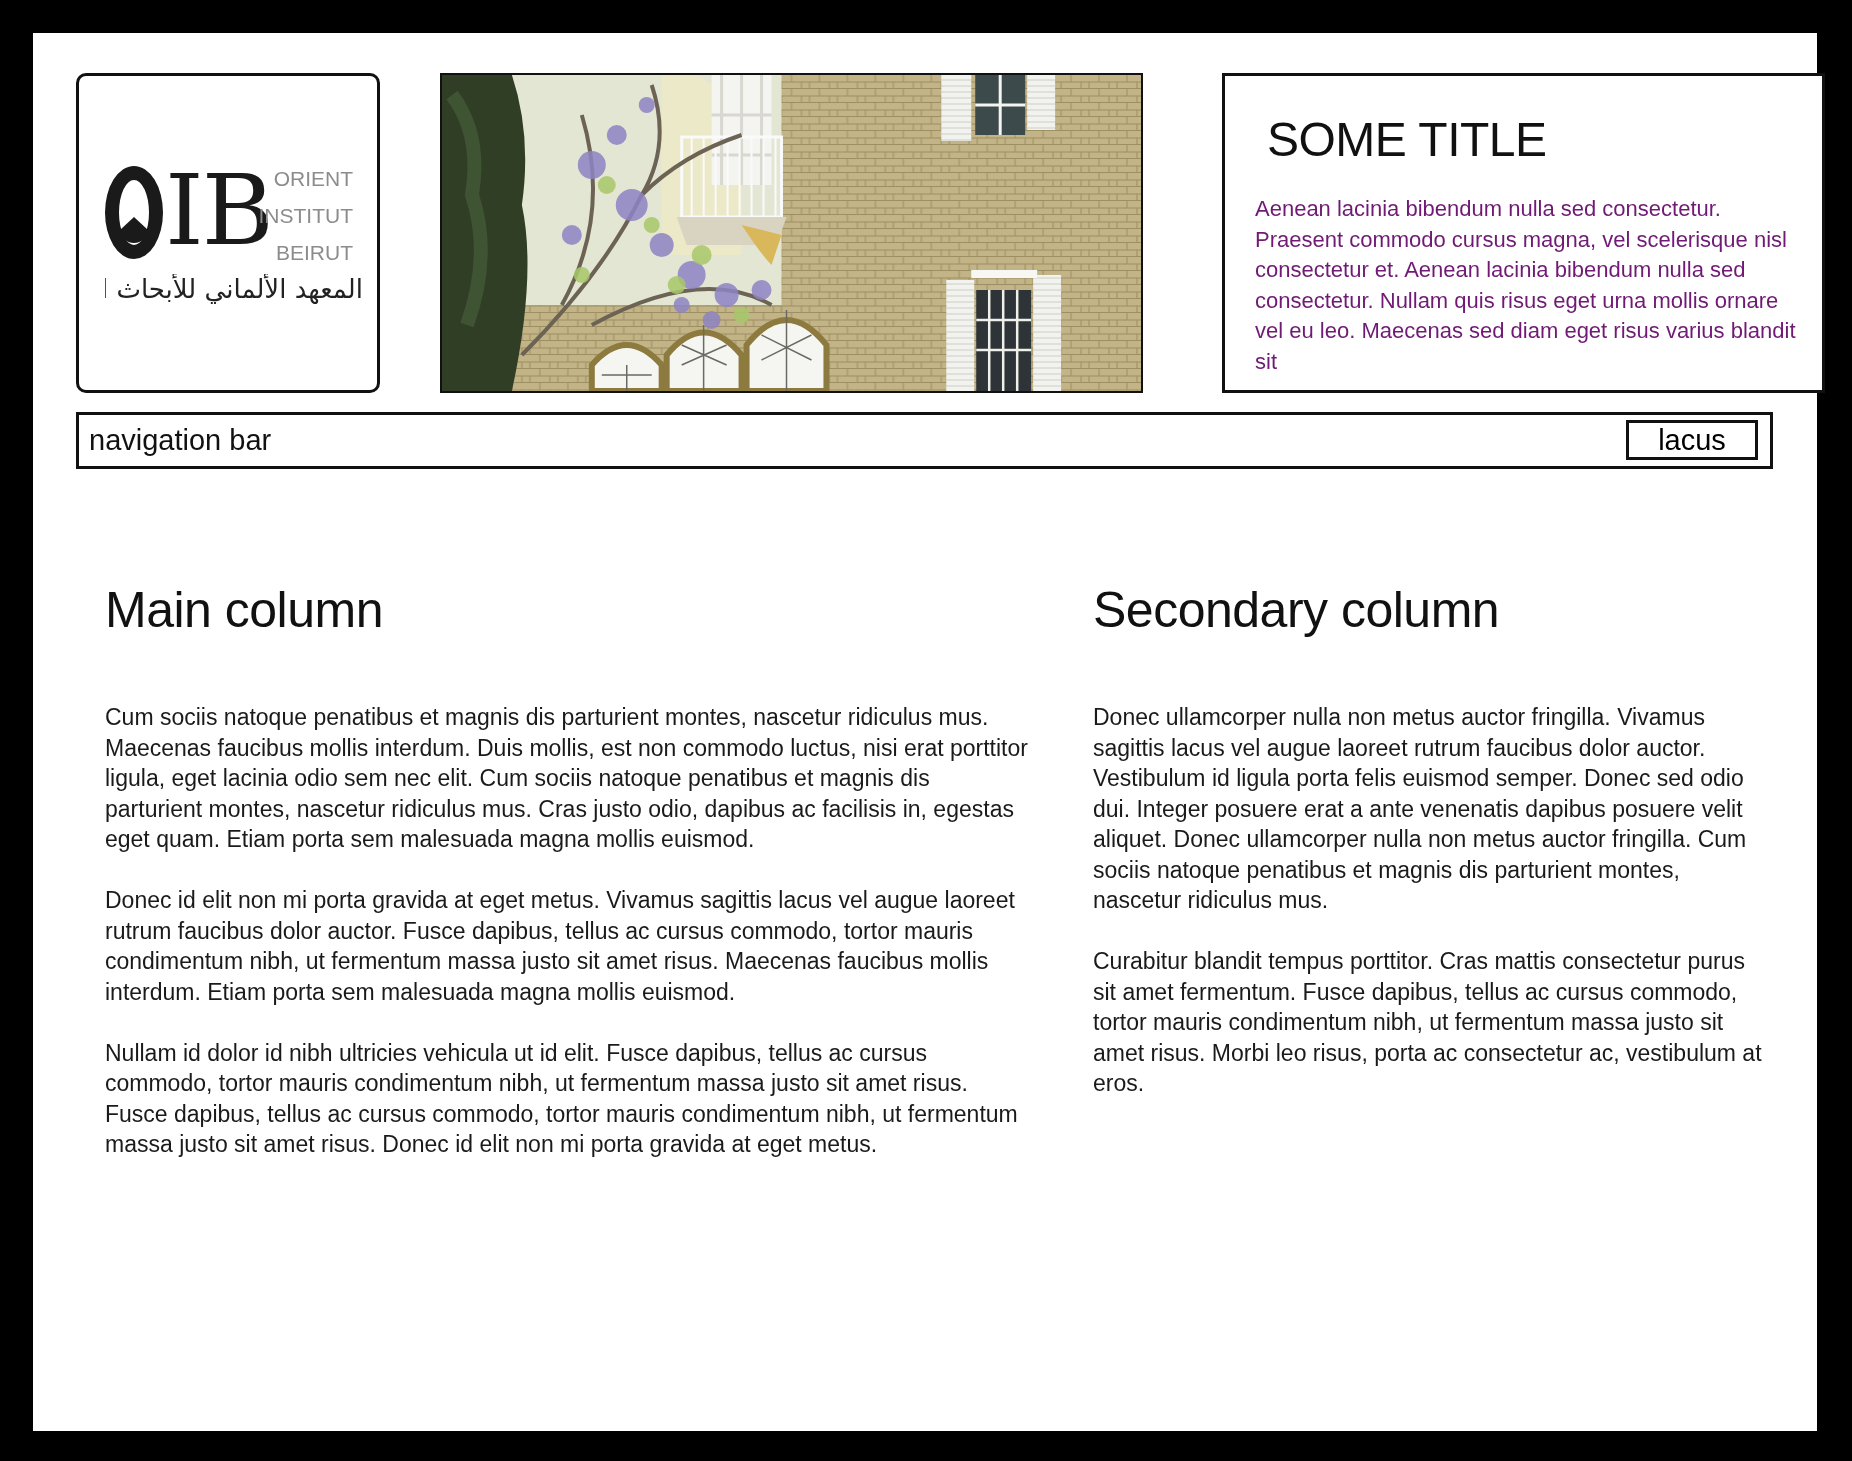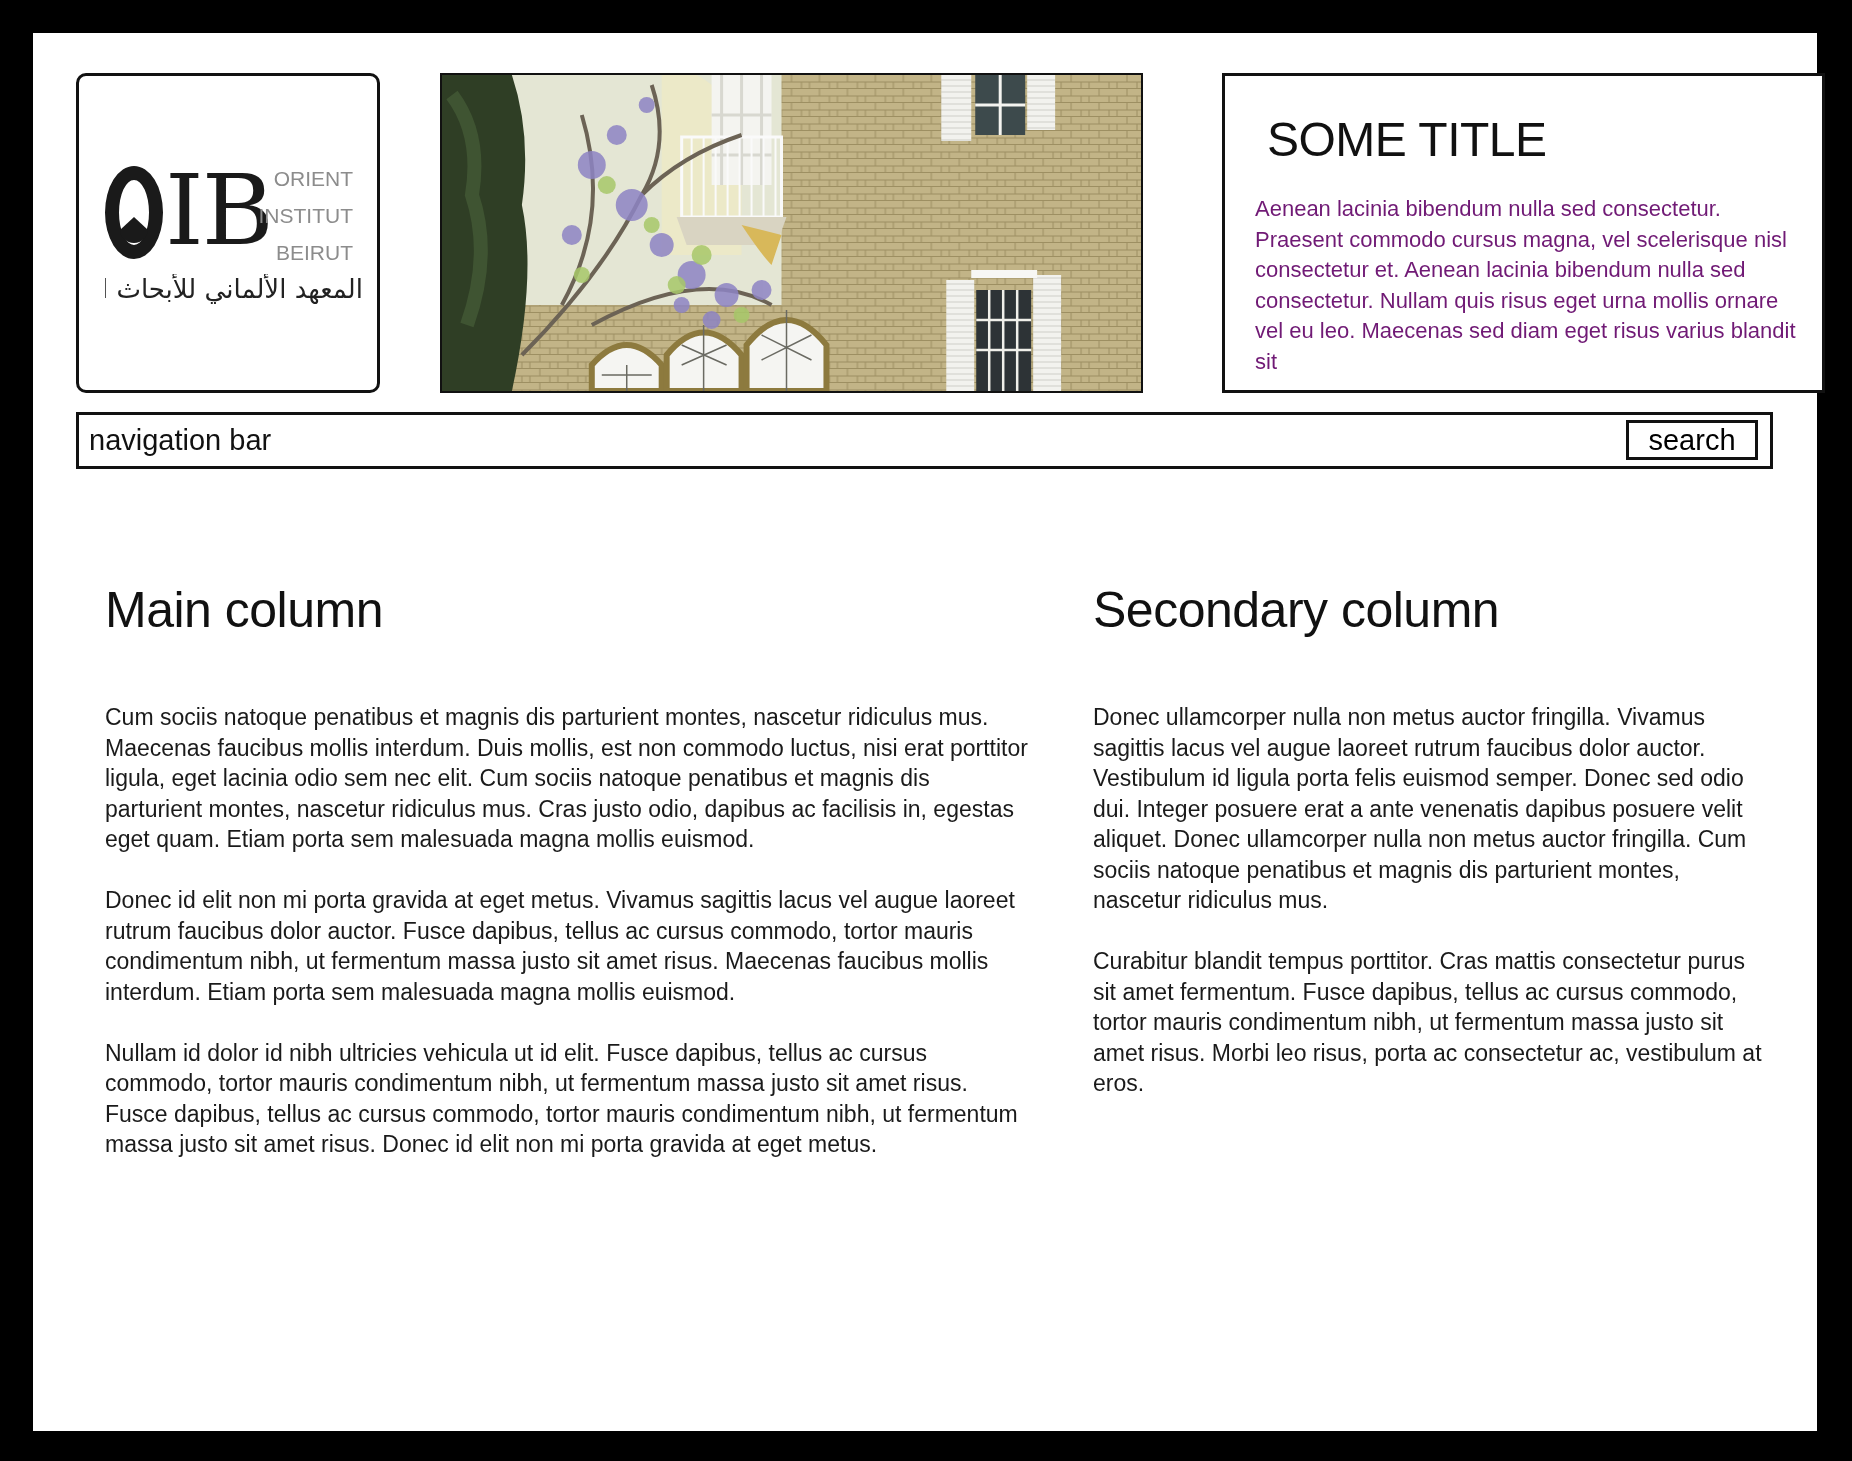--- a/index.html
+++ b/index.html
@@ -185,21 +185,21 @@
     </svg>
   </div>
 
   <div class="box title-box">
     <h1>SOME TITLE</h1>
     <p>Aenean lacinia bibendum nulla sed consectetur. Praesent commodo cursus magna, vel scelerisque nisl consectetur et. Aenean lacinia bibendum nulla sed consectetur. Nullam quis risus eget urna mollis ornare vel eu leo. Maecenas sed diam eget risus varius blandit sit</p>
   </div>
 
   <div class="box nav-box">
     <span class="nav-label">navigation bar</span>
-    <button class="search-btn">search</button>
+    <button class="search-btn">lacus</button>
   </div>
 
   <div class="col main-col">
     <h2>Main column</h2>
     <div class="body">
       <p>Cum sociis natoque penatibus et magnis dis parturient montes, nascetur ridiculus mus. Maecenas faucibus mollis interdum. Duis mollis, est non commodo luctus, nisi erat porttitor ligula, eget lacinia odio sem nec elit. Cum sociis natoque penatibus et magnis dis parturient montes, nascetur ridiculus mus. Cras justo odio, dapibus ac facilisis in, egestas eget quam. Etiam porta sem malesuada magna mollis euismod.</p>
       <p>Donec id elit non mi porta gravida at eget metus. Vivamus sagittis lacus vel augue laoreet rutrum faucibus dolor auctor. Fusce dapibus, tellus ac cursus commodo, tortor mauris condimentum nibh, ut fermentum massa justo sit amet risus. Maecenas faucibus mollis interdum. Etiam porta sem malesuada magna mollis euismod.</p>
       <p>Nullam id dolor id nibh ultricies vehicula ut id elit. Fusce dapibus, tellus ac cursus commodo, tortor mauris condimentum nibh, ut fermentum massa justo sit amet risus. Fusce dapibus, tellus ac cursus commodo, tortor mauris condimentum nibh, ut fermentum massa justo sit amet risus. Donec id elit non mi porta gravida at eget metus.</p>
     </div>
   </div>

